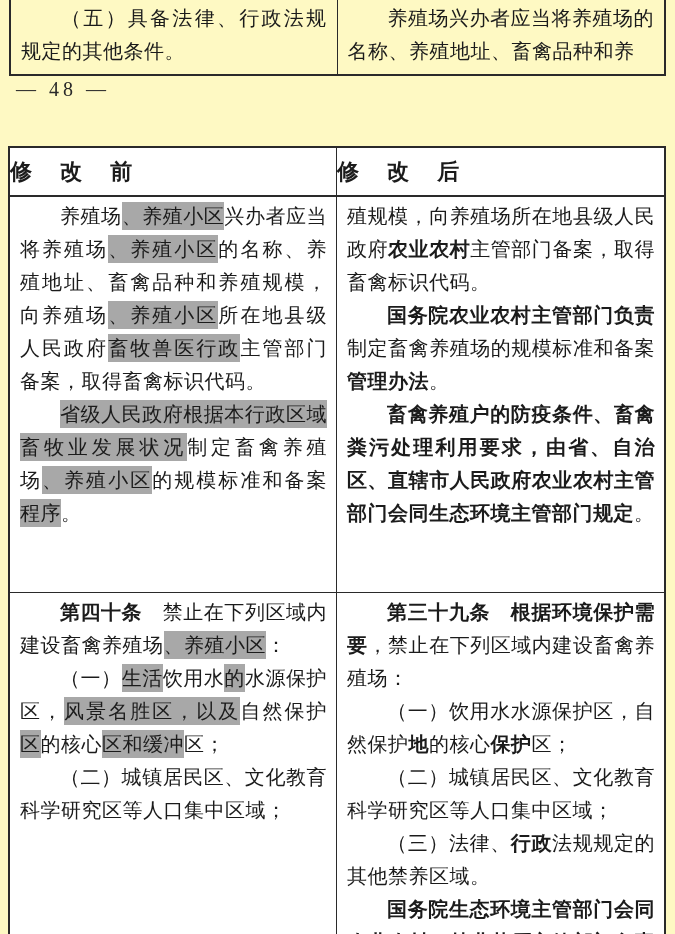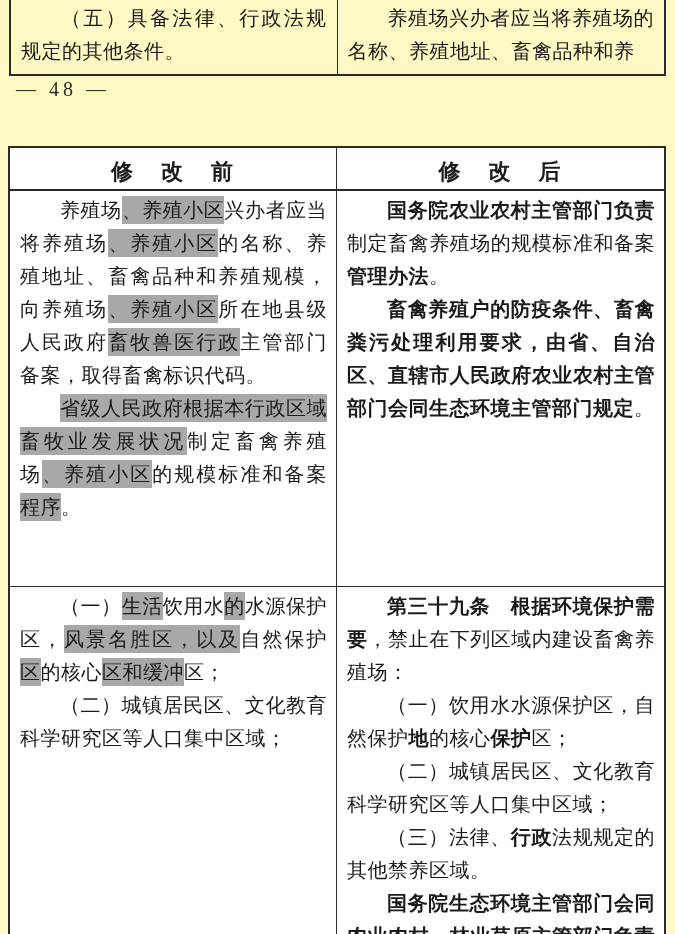--- a/index.html
+++ b/index.html
@@ -15,21 +15,21 @@
     letter-spacing:.5px; text-align:justify; }
   .top-table .cell.first { border-right:1.5px solid #2a2a2a; }
 
   
   .page-num { position:absolute; left:16px; top:78px; font-size:20px; letter-spacing:4px; color:#2a2a2a; }
 
   
   .main-table { position:absolute; left:8px; top:146px; width:658px;
     border:2px solid #2a2a2a; background:#ffffff; }
   .thead { display:grid; grid-template-columns:1fr 1fr; border-bottom:2px solid #2a2a2a; }
-  .th { height:41px; line-height:47px; text-align:center;
+  .th { height:47px; line-height:47px; 
     font-family:"Liberation Sans","DejaVu Sans",sans-serif; font-weight:bold;
     font-size:22px; letter-spacing:2px; word-spacing:18px; }
   .th.first { border-right:1.5px solid #2a2a2a; }
   .trow { display:grid; grid-template-columns:1fr 1fr; }
   .trow.r1 { height:396px; border-bottom:1.5px solid #2a2a2a; }
   .trow.r2 { height:403px; }
   .td { padding:3px 9px 0 10px; overflow:hidden; }
   .td.first { border-right:1.5px solid #2a2a2a; }
 
   
@@ -59,26 +59,28 @@
     <div class="thead">
       <div class="th first">修 改 前</div>
       <div class="th">修 改 后</div>
     </div>
     <div class="trow r1">
       <div class="td first">
           <p class="para"><span>养殖场</span><span class="run-hl">、养殖小区</span><span>兴办者应当将养殖场</span><span class="run-hl">、养殖小区</span><span>的名称、养殖地址、畜禽品种和养殖规模，向养殖场</span><span class="run-hl">、养殖小区</span><span>所在地县级人民政府</span><span class="run-hl">畜牧兽医行政</span><span>主管部门备案，取得畜禽标识代码。</span></p>
           <p class="para"><span class="run-hl">省级人民政府根据本行政区域畜牧业发展状况</span><span>制定畜禽养殖场</span><span class="run-hl">、养殖小区</span><span>的规模标准和备案</span><span class="run-hl">程序</span><span>。</span></p>
         </div>
       <div class="td">
+          <p class="para no-indent"><span>殖规模，向养殖场所在地县级人民政府</span><span class="run-b">农业农村</span><span>主管部门备案，取得畜禽标识代码。</span></p>
           <p class="para"><span class="run-b">国务院农业农村主管部门负责</span><span>制定畜禽养殖场的规模标准和备案</span><span class="run-b">管理办法</span><span>。</span></p>
           <p class="para"><span class="run-b">畜禽养殖户的防疫条件、畜禽粪污处理利用要求，由省、自治区、直辖市人民政府农业农村主管部门会同生态环境主管部门规定</span><span>。</span></p>
         </div>
     </div>
     <div class="trow r2">
       <div class="td first">
+          <p class="para"><span class="run-b">第四十条</span><span>　禁止在下列区域内建设畜禽养殖场</span><span class="run-hl">、养殖小区</span><span>：</span></p>
           <p class="para"><span>（一）</span><span class="run-hl">生活</span><span>饮用水</span><span class="run-hl">的</span><span>水源保护区，</span><span class="run-hl">风景名胜区，以及</span><span>自然保护</span><span class="run-hl">区</span><span>的核心</span><span class="run-hl">区和缓冲</span><span>区；</span></p>
           <p class="para"><span>（二）城镇居民区、文化教育科学研究区等人口集中区域；</span></p>
         </div>
       <div class="td">
           <p class="para"><span class="run-b">第三十九条　根据环境保护需要</span><span>，禁止在下列区域内建设畜禽养殖场：</span></p>
           <p class="para"><span>（一）饮用水水源保护区，自然保护</span><span class="run-b">地</span><span>的核心</span><span class="run-b">保护</span><span>区；</span></p>
           <p class="para"><span>（二）城镇居民区、文化教育科学研究区等人口集中区域；</span></p>
           <p class="para"><span>（三）法律、</span><span class="run-b">行政</span><span>法规规定的其他禁养区域。</span></p>
           <p class="para"><span class="run-b">国务院生态环境主管部门会同农业农村、林业草原主管部门负责制定禁养区域划定管理办法</span><span>。</span></p>
         </div>

